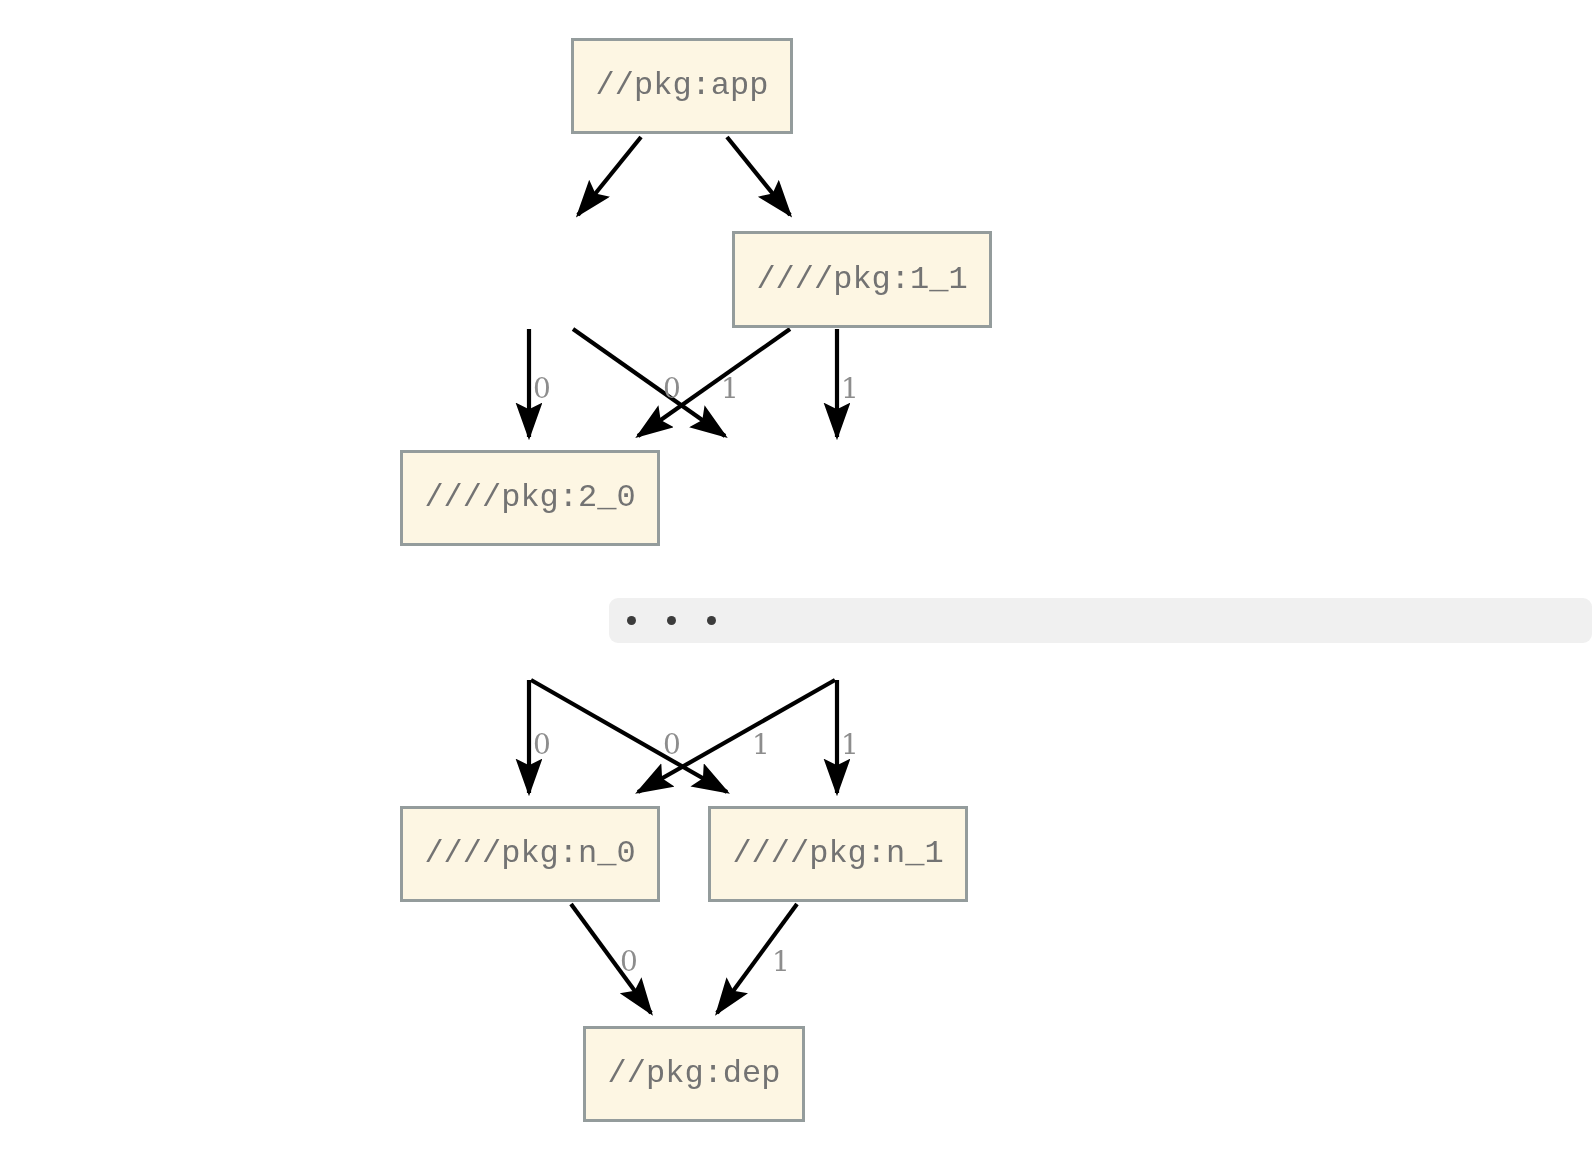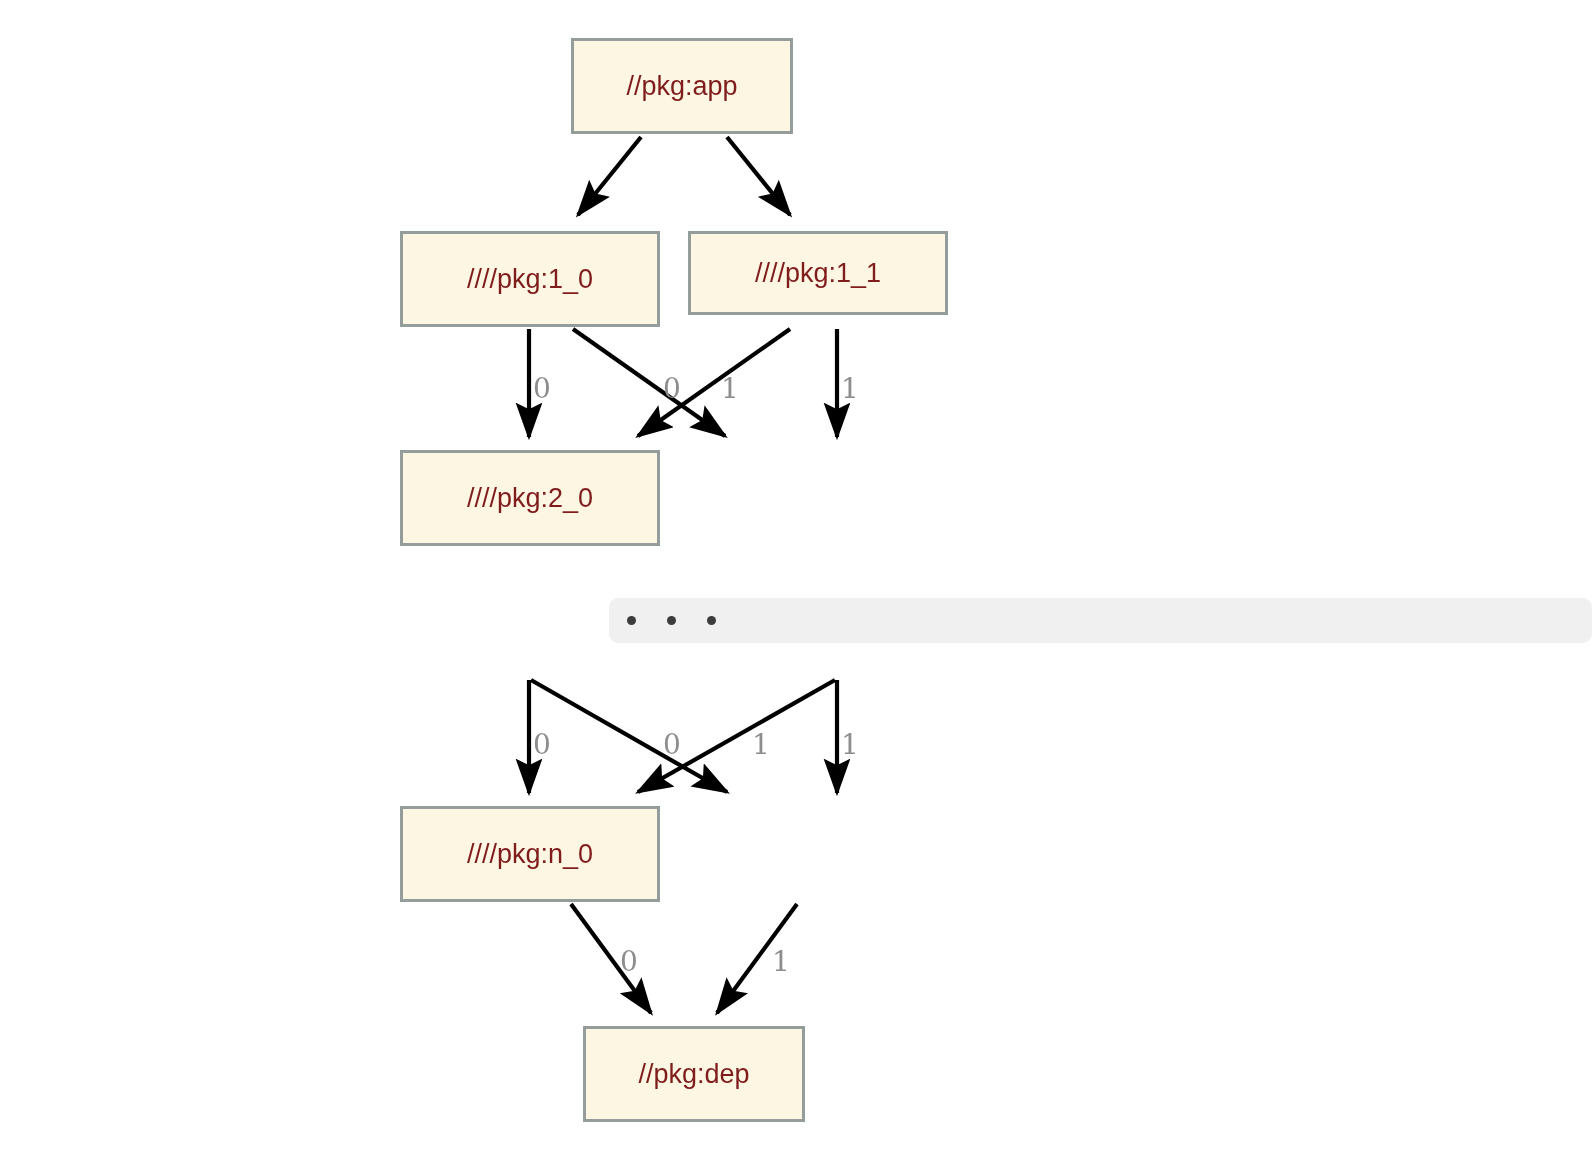--- a/index.html
+++ b/index.html
@@ -28,23 +28,23 @@
   .node-box {
     position: absolute;
     box-sizing: border-box;
     background: #fdf6e3;
     border: 3px solid #949c9c;
     display: flex;
     align-items: center;
     justify-content: center;
   }
   .node-label {
-    font-family: Liberation Sans, sans-serif;
-    font-size: 27px;
-    color: #7f1d1d;
+    font-family: Liberation Mono, monospace;
+    font-size: 32px;
+    color: #737373;
     letter-spacing: 0px;
     white-space: pre;
     line-height: 1;
   }
   .edge-label {
     position: absolute;
     font-family: "DejaVu Serif", serif;
     font-size: 28px;
     color: #8d8d8d;
     line-height: 1;
@@ -100,37 +100,37 @@
 
     <line x1="571" y1="904" x2="651" y2="1013" stroke="#000000" stroke-width="4.2" marker-end="url(#arrowhead)"></line>
 
     <line x1="797" y1="904" x2="717" y2="1013" stroke="#000000" stroke-width="4.2" marker-end="url(#arrowhead)"></line>
   </svg>
 
   <div class="node-box" style="left:571px; top:38px; width:222px; height:96px;">
     <span class="node-label">//pkg:app</span>
   </div>
 
-  <div class="node-box" style="left:400px; top:231px; width:260px; height:96px;">
-    <span class="node-label">////pkg:1_0</span>
-  </div>
 
-  <div class="node-box" style="left:688px; top:231px; width:260px; height:84px;">
+  <div class="node-box" style="left:732px; top:231px; width:260px; height:97px;">
     <span class="node-label">////pkg:1_1</span>
   </div>
 
   <div class="node-box" style="left:400px; top:450px; width:260px; height:96px;">
     <span class="node-label">////pkg:2_0</span>
   </div>
 
 
   <div class="node-box" style="left:400px; top:806px; width:260px; height:96px;">
     <span class="node-label">////pkg:n_0</span>
   </div>
 
+  <div class="node-box" style="left:708px; top:806px; width:260px; height:96px;">
+    <span class="node-label">////pkg:n_1</span>
+  </div>
 
   <div class="node-box" style="left:571px; top:1026px; width:222px; height:96px;margin-left:12px;">
     <span class="node-label">//pkg:dep</span>
   </div>
 
   <div class="edge-label" style="left:533px; top:375px;">0</div>
   <div class="edge-label" style="left:663px; top:375px;">0</div>
   <div class="edge-label" style="left:721px; top:375px;">1</div>
   <div class="edge-label" style="left:841px; top:375px;">1</div>
 

